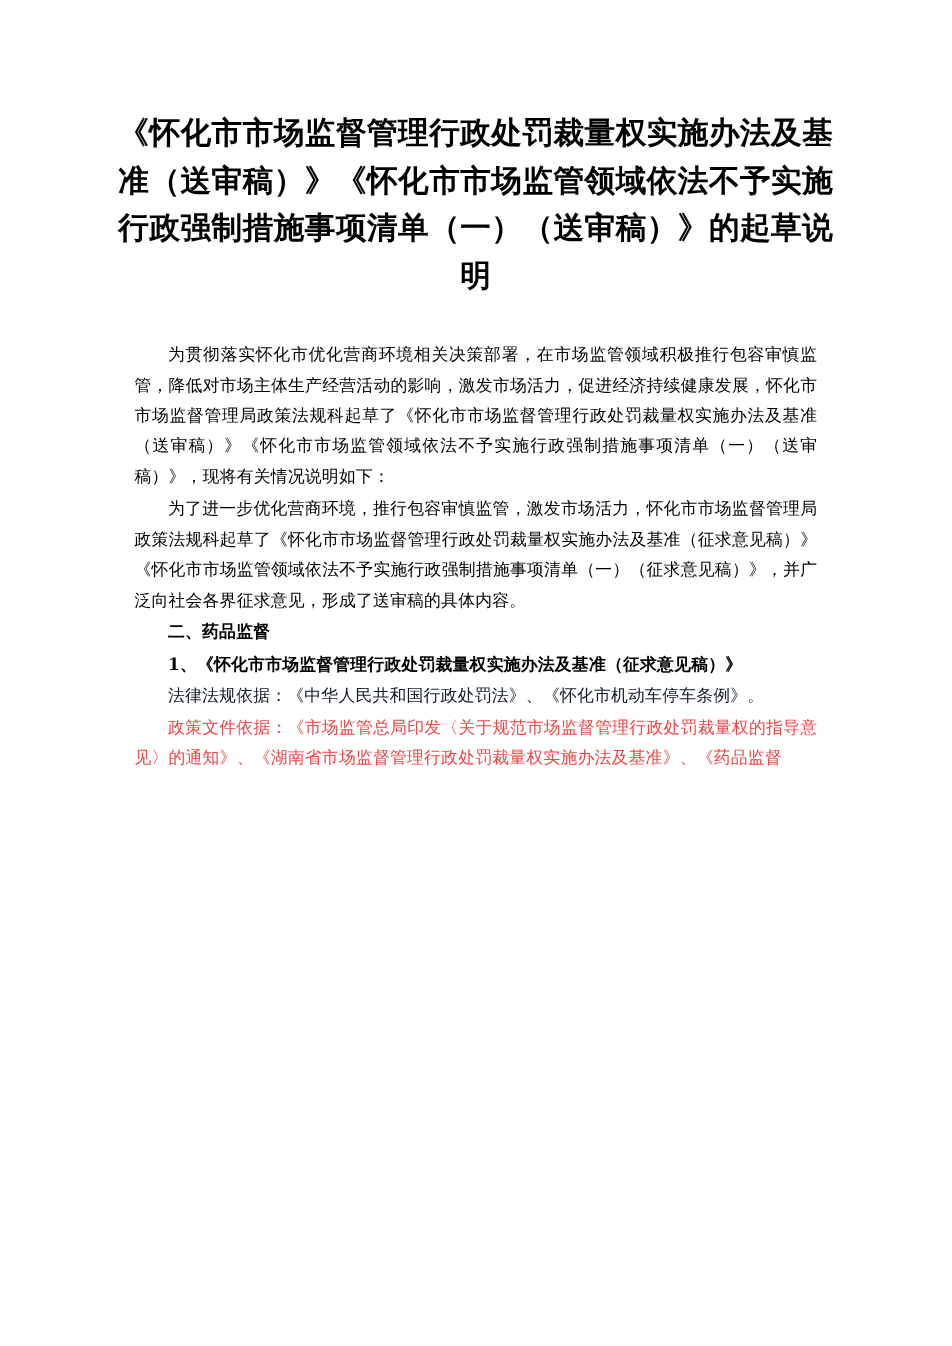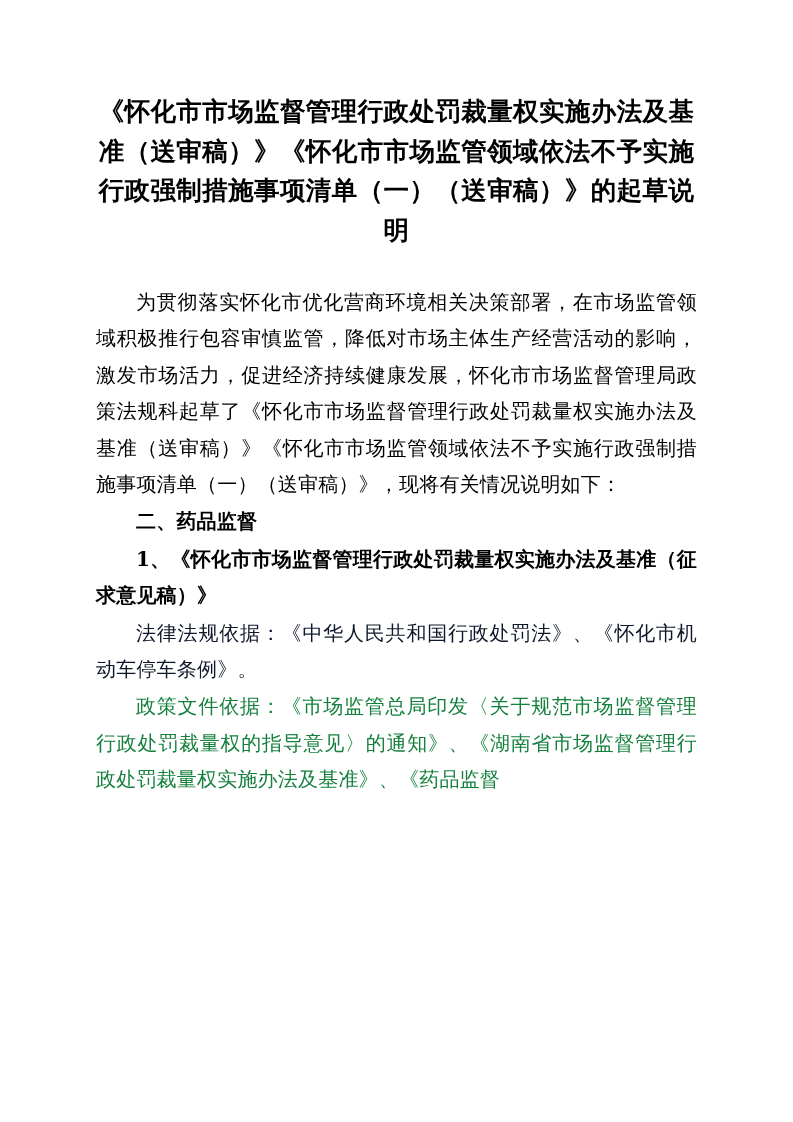--- a/index.html
+++ b/index.html
@@ -24,55 +24,56 @@
   .doc-title {
     font-size: 25.5px;
     font-weight: bold;
     line-height: 1.55;
     text-align: center;
     letter-spacing: 0.4px;
     margin: 0 0 34px 0;
     font-family: "DejaVu Serif", "Liberation Serif", serif;
   }
   .body-text {
-    font-size: 20px;
+    font-size: 14px;
     line-height: 1.82;
     text-align: justify;
     text-justify: inter-ideograph;
-    margin: 0;
+    margin: 16px;
     letter-spacing: 0.2px;
   }
   .para {
     text-indent: 2em;
     margin: 0 0 1px 0;
   }
   .heading {
     text-indent: 2em;
     font-weight: bold;
     margin: 0 0 1px 0;
   }
   .heading-flush {
     text-indent: 2em;
     font-weight: bold;
     margin: 0 0 1px 0;
   }
   .fade-1 { color: #0f172a; }
-  .fade-2 { color: #15803d; }
+  .fade-2 { color: #ef4444; }
 </style>
 </head>
 <body>
 
 <div class="page">
 
   <h1 class="doc-title">《怀化市市场监督管理行政处罚裁量权实施办法及基准（送审稿）》《怀化市市场监管领域依法不予实施行政强制措施事项清单（一）（送审稿）》的起草说明</h1>
 
   <div class="body-text">
     <p class="para">为贯彻落实怀化市优化营商环境相关决策部署，在市场监管领域积极推行包容审慎监管，降低对市场主体生产经营活动的影响，激发市场活力，促进经济持续健康发展，怀化市市场监督管理局政策法规科起草了《怀化市市场监督管理行政处罚裁量权实施办法及基准（送审稿）》《怀化市市场监管领域依法不予实施行政强制措施事项清单（一）（送审稿）》，现将有关情况说明如下：</p>
 
 
+    <p class="para">为了进一步优化营商环境，推行包容审慎监管，激发市场活力，怀化市市场监督管理局政策法规科起草了《怀化市市场监督管理行政处罚裁量权实施办法及基准（征求意见稿）》《怀化市市场监管领域依法不予实施行政强制措施事项清单（一）（征求意见稿）》，并广泛向社会各界征求意见，形成了送审稿的具体内容。</p>
 
     <p class="heading">二、药品监督</p>
 
     <p class="heading-flush">1、《怀化市市场监督管理行政处罚裁量权实施办法及基准（征求意见稿）》</p>
 
     <p class="para fade-1">法律法规依据：《中华人民共和国行政处罚法》、《怀化市机动车停车条例》。</p>
 
     <p class="para fade-2">政策文件依据：《市场监管总局印发〈关于规范市场监督管理行政处罚裁量权的指导意见〉的通知》、《湖南省市场监督管理行政处罚裁量权实施办法及基准》、《药品监督</p>
   </div>
 

